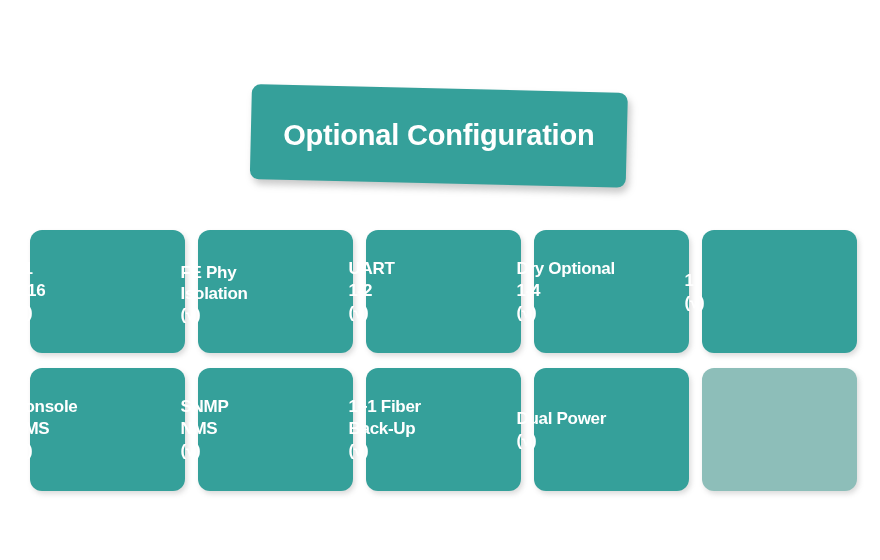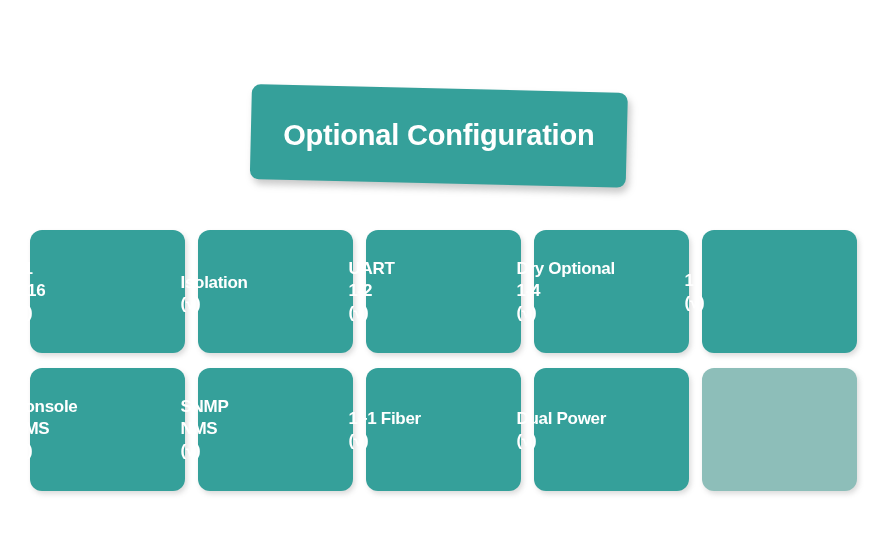--- a/index.html
+++ b/index.html
@@ -121,20 +121,21 @@
       <div class="row">
         <div class="tile">
           <div class="tile-lines">
             <span class="tile-line">E1</span>
             <span class="tile-line">3-16</span>
             <span class="tile-line check">(√)</span>
           </div>
         </div>
         <div class="tile">
           <div class="tile-lines four">
+            <span class="tile-line">FE Phy</span>
             <span class="tile-line">Isolation</span>
             <span class="tile-line check">(√)</span>
           </div>
         </div>
         <div class="tile">
           <div class="tile-lines">
             <span class="tile-line">UART</span>
             <span class="tile-line">1-2</span>
             <span class="tile-line check">(√)</span>
           </div>
@@ -164,20 +165,21 @@
         <div class="tile">
           <div class="tile-lines">
             <span class="tile-line">SNMP</span>
             <span class="tile-line">NMS</span>
             <span class="tile-line check">(√)</span>
           </div>
         </div>
         <div class="tile">
           <div class="tile-lines">
             <span class="tile-line">1+1 Fiber</span>
+            <span class="tile-line">Back-Up</span>
             <span class="tile-line check">(√)</span>
           </div>
         </div>
         <div class="tile">
           <div class="tile-lines">
             <span class="tile-line">Dual Power</span>
             <span class="tile-line check">(√)</span>
           </div>
         </div>
         <div class="tile empty"></div>

